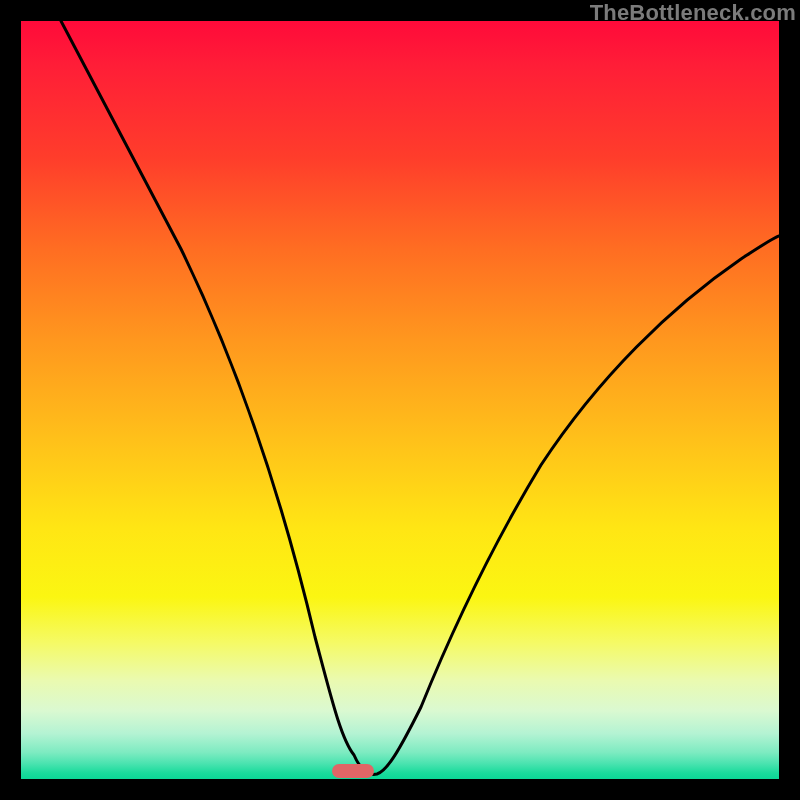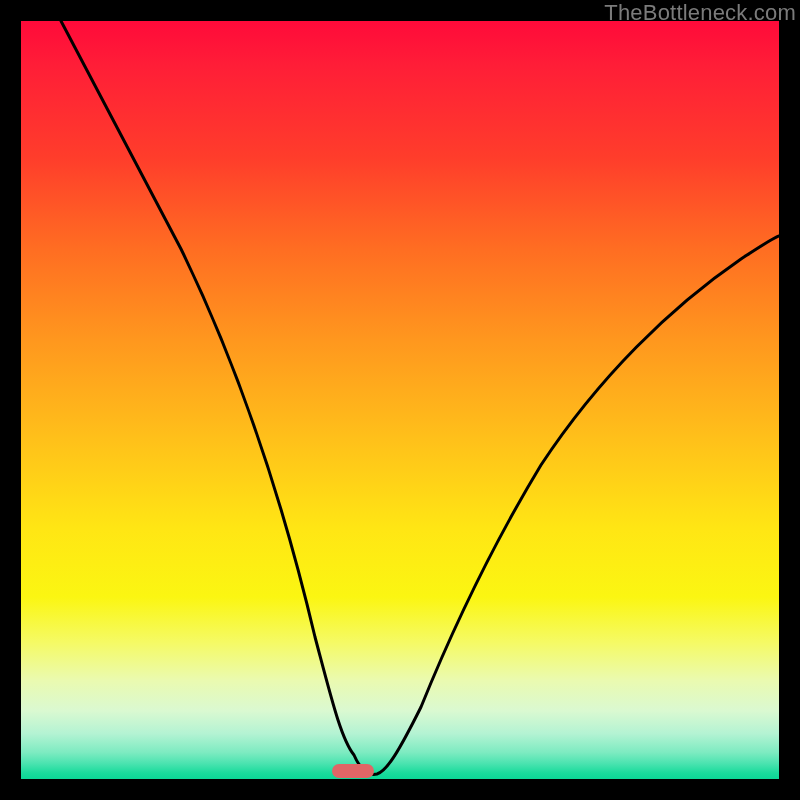--- a/index.html
+++ b/index.html
@@ -62,21 +62,21 @@
     height: 14px;
     width: 42px;
   }
   .watermark {
     position: absolute;
     right: 4px;
     top: 0;
     color: #7b7b7b;
     font-size: 22px;
     letter-spacing: 0.2px;
-    font-weight: 400;
+    font-weight: 700;
   }
 </style>
 </head>
 <body>
 
 <div class="plot-area">
   <div class="gradient-bg"></div>
 
   <div class="curve-layer">
     <svg viewBox="0 0 758 758" width="758" height="758" preserveAspectRatio="none">

